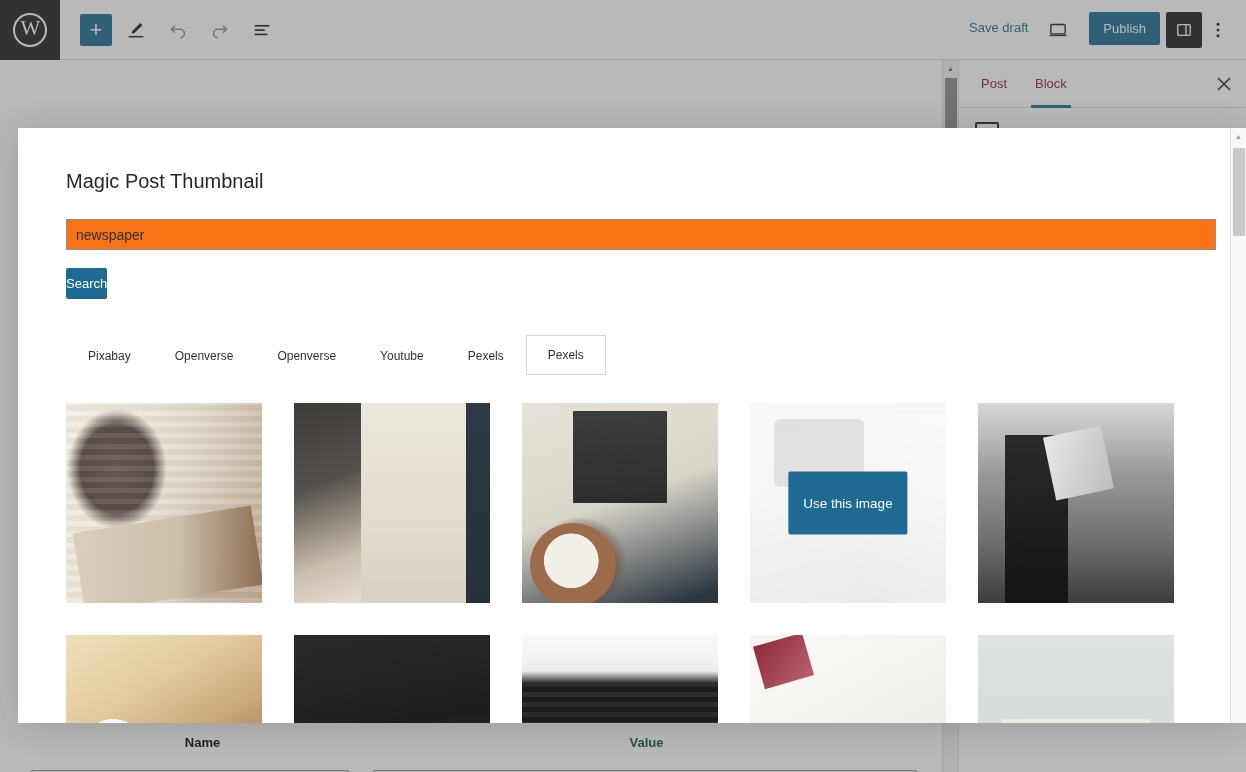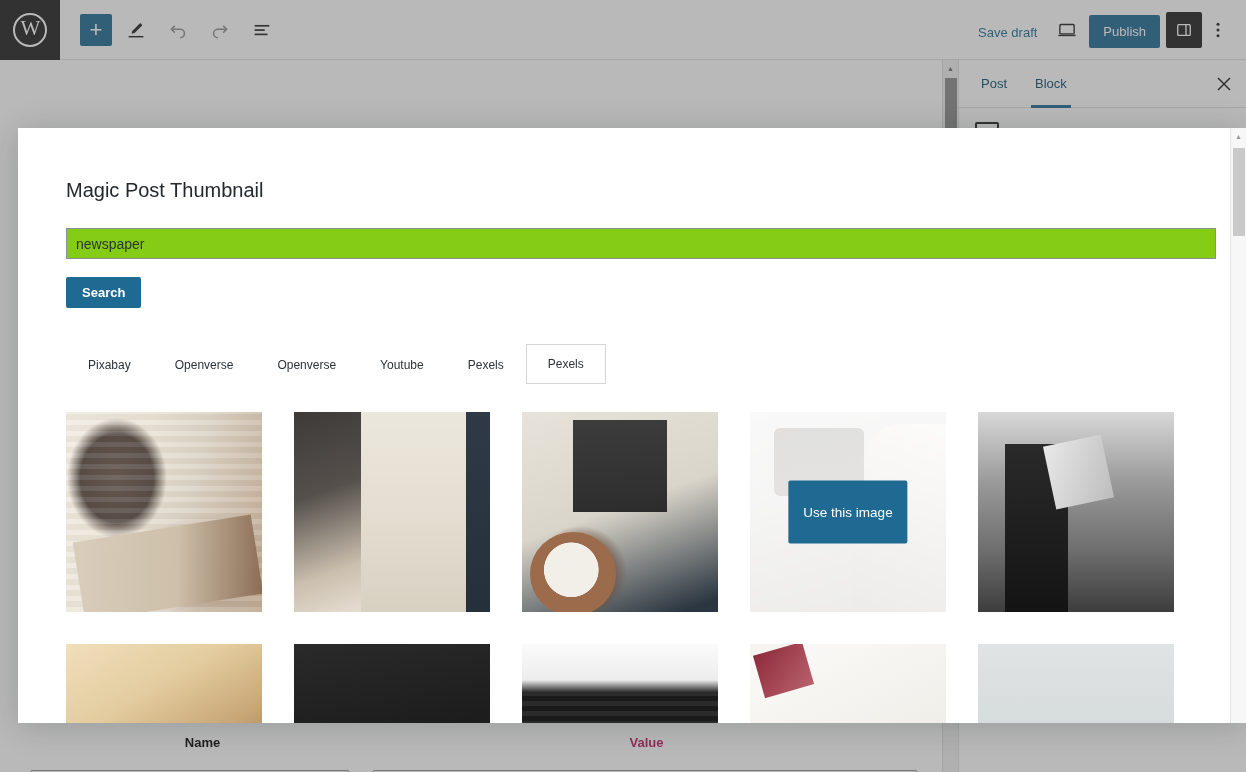--- a/index.html
+++ b/index.html
@@ -25,41 +25,41 @@
     display:flex; align-items:center; justify-content:center; flex:0 0 60px;
   }
   .wp-logo-circle {
     width:34px; height:34px; border-radius:50%;
     border:2px solid #ffffff; color:#ffffff;
     display:flex; align-items:center; justify-content:center;
     font-family:"Liberation Serif", serif; font-size:21px; line-height:1; font-weight:400;
     letter-spacing:-1px; padding-bottom:2px;
   }
   .tb-left { display:flex; align-items:center; gap:6px; padding-left:20px; }
-  .tb-right { margin-left:auto; display:flex; align-items:flex-end; gap:0; padding-right:12px; }
+  .tb-right { margin-left:auto; display:flex; align-items:flex-start; gap:0; padding-right:12px; }
 
   .icon-btn {
     width:36px; height:36px; border:none; background:transparent;
     display:flex; align-items:center; justify-content:center;
     cursor:pointer; border-radius:2px; color:#1e1e1e;
   }
   .add-btn {
     width:32px; height:32px; background:#1e6a93; color:#fff;
     border:none; border-radius:2px; cursor:pointer;
     display:flex; align-items:center; justify-content:center;
     font-size:22px; line-height:1; font-weight:300;
   }
   .save-draft {
     background:transparent; border:none; color:#1e6a93;
     font-size:13px; cursor:pointer; padding:8px 12px;
     font-family:"Liberation Sans", sans-serif;
   }
   .publish-btn {
     background:#1e6a93; color:#fff; border:none; border-radius:2px;
-    font-size:13px; padding:9px 14px; cursor:pointer; margin-left:4px;
+    font-size:13px; padding:9px 14px; cursor:pointer; margin-left:13px;
     font-family:"Liberation Sans", sans-serif;
   }
   .sidebar-toggle {
     width:36px; height:36px; background:#1e1e1e; color:#fff;
     border:none; border-radius:2px; cursor:pointer; margin-left:6px;
     display:flex; align-items:center; justify-content:center;
   }
   .kebab-btn {
     width:32px; height:36px; border:none; background:transparent; cursor:pointer;
     display:flex; align-items:center; justify-content:center; color:#1e1e1e;
@@ -73,38 +73,38 @@
     position:absolute; right:0; top:0; width:16px; bottom:0; background:#f1f1f1;
     border-left:1px solid #dcdcdc;
   }
   .sb-arrow { height:16px; display:flex; align-items:center; justify-content:center;
     font-size:7px; color:#6b6b6b; }
   .sb-thumb { position:absolute; left:2px; width:12px; background:#8a8a8a; border-radius:0; }
 
   .meta-area { position:absolute; left:30px; right:40px; top:660px; }
   .meta-head { display:flex; border-top:1px solid #ddd; padding-top:14px; }
   .meta-col-name { width:345px; text-align:center; font-size:13px; font-weight:bold; color:#000000; }
-  .meta-col-value { flex:1; text-align:center; font-size:13px; font-weight:bold; color:#be185d; }
+  .meta-col-value { flex:1; text-align:center; font-size:13px; font-weight:bold; color:#14532d; }
   .meta-row { display:flex; gap:22px; margin-top:20px; }
   .meta-select { width:320px; height:34px; border:1px solid #8c8f94; border-radius:3px;
     background:#fff; font-size:13px; padding:6px 8px; color:#2c3338; }
   .meta-input { flex:1; height:34px; border:1px solid #8c8f94; border-radius:3px;
     background:#fff; font-size:13px; padding:6px 8px; }
 
   
   .settings-sidebar {
     width:288px; background:#ffffff; border-left:1px solid #e0e0e0;
     display:flex; flex-direction:column;
   }
   .settings-tabs {
     height:48px; display:flex; align-items:stretch; border-bottom:1px solid #e0e0e0;
     position:relative; padding-left:8px;
   }
   .stab {
-    padding:0 14px; display:flex; align-items:center; font-size:13px; color:#0c4a6e;
+    padding:0 14px; display:flex; align-items:center; font-size:13px; color:#7f1d1d;
     background:transparent; border:none; cursor:pointer; position:relative;
     font-family:"Liberation Sans", sans-serif;
   }
   .stab.active { font-weight:normal; }
   .stab.active::after {
     content:""; position:absolute; left:10px; right:10px; bottom:-1px; height:3px; background:#1e6a93;
   }
   .stab-close {
     margin-left:auto; width:44px; display:flex; align-items:center; justify-content:center;
     background:transparent; border:none; cursor:pointer; color:#1e1e1e; font-size:16px;
@@ -129,39 +129,38 @@
     background:#f7f7f7; border-left:1px solid #e3e3e3; z-index:5;
   }
   .modal-sb-thumb { position:absolute; left:2px; top:20px; width:12px; height:88px; background:#c9c9c9; }
   .modal-sb-arrow { height:16px; display:flex; align-items:center; justify-content:center; font-size:7px; color:#9a9a9a; }
 
   .modal-close {
     position:absolute; right:30px; top:156px; width:34px; height:34px;
     border:none; background:transparent; cursor:pointer; z-index:10;
     display:flex; align-items:center; justify-content:center; color:#1e1e1e;
   }
-  .modal-inner { position:relative; padding:30px 46px 0 30px; height:100%;margin-top:9px; }
+  .modal-inner { position:relative; padding:30px 46px 0 30px; height:100%; }
 
   .modal-title {
     font-size:20px; font-weight:normal; color:#23282d; margin:12px 0 0 18px;
     font-family:"Liberation Sans", sans-serif;
   }
 
   .search-row { margin:26px 0 0 18px; }
   .search-input {
     display:block; width:1150px; height:31px;
-    border:1px solid #8c8f94; border-radius:0; background:#84cc16;
+    border:1px solid #8c8f94; border-radius:0; background:#f97316;
     padding:5px 9px; font-size:14px; color:#2c3338;
     font-family:"Liberation Sans", sans-serif;
   }
   .search-btn {
     margin-top:18px; background:#1e6a93; color:#fff; border:none; border-radius:2px;
-    font-size:13px; padding:8px 16px; cursor:pointer;
-    font-family:"Liberation Sans", sans-serif;
-    font-weight:bold;
+    font-size:13px; padding:8px 0; cursor:pointer;
+    font-family:"Liberation Sans", sans-serif;
   }
 
   
   .source-tabs {
     margin:30px 0 0 18px; display:flex; align-items:flex-end; gap:0; height:46px;
   }
   .src-tab {
     padding:13px 21px; font-size:12px; color:#2c3338; background:transparent;
     border:1px solid transparent; border-bottom:none; cursor:pointer; line-height:1;
     font-family:"Liberation Sans", sans-serif;

